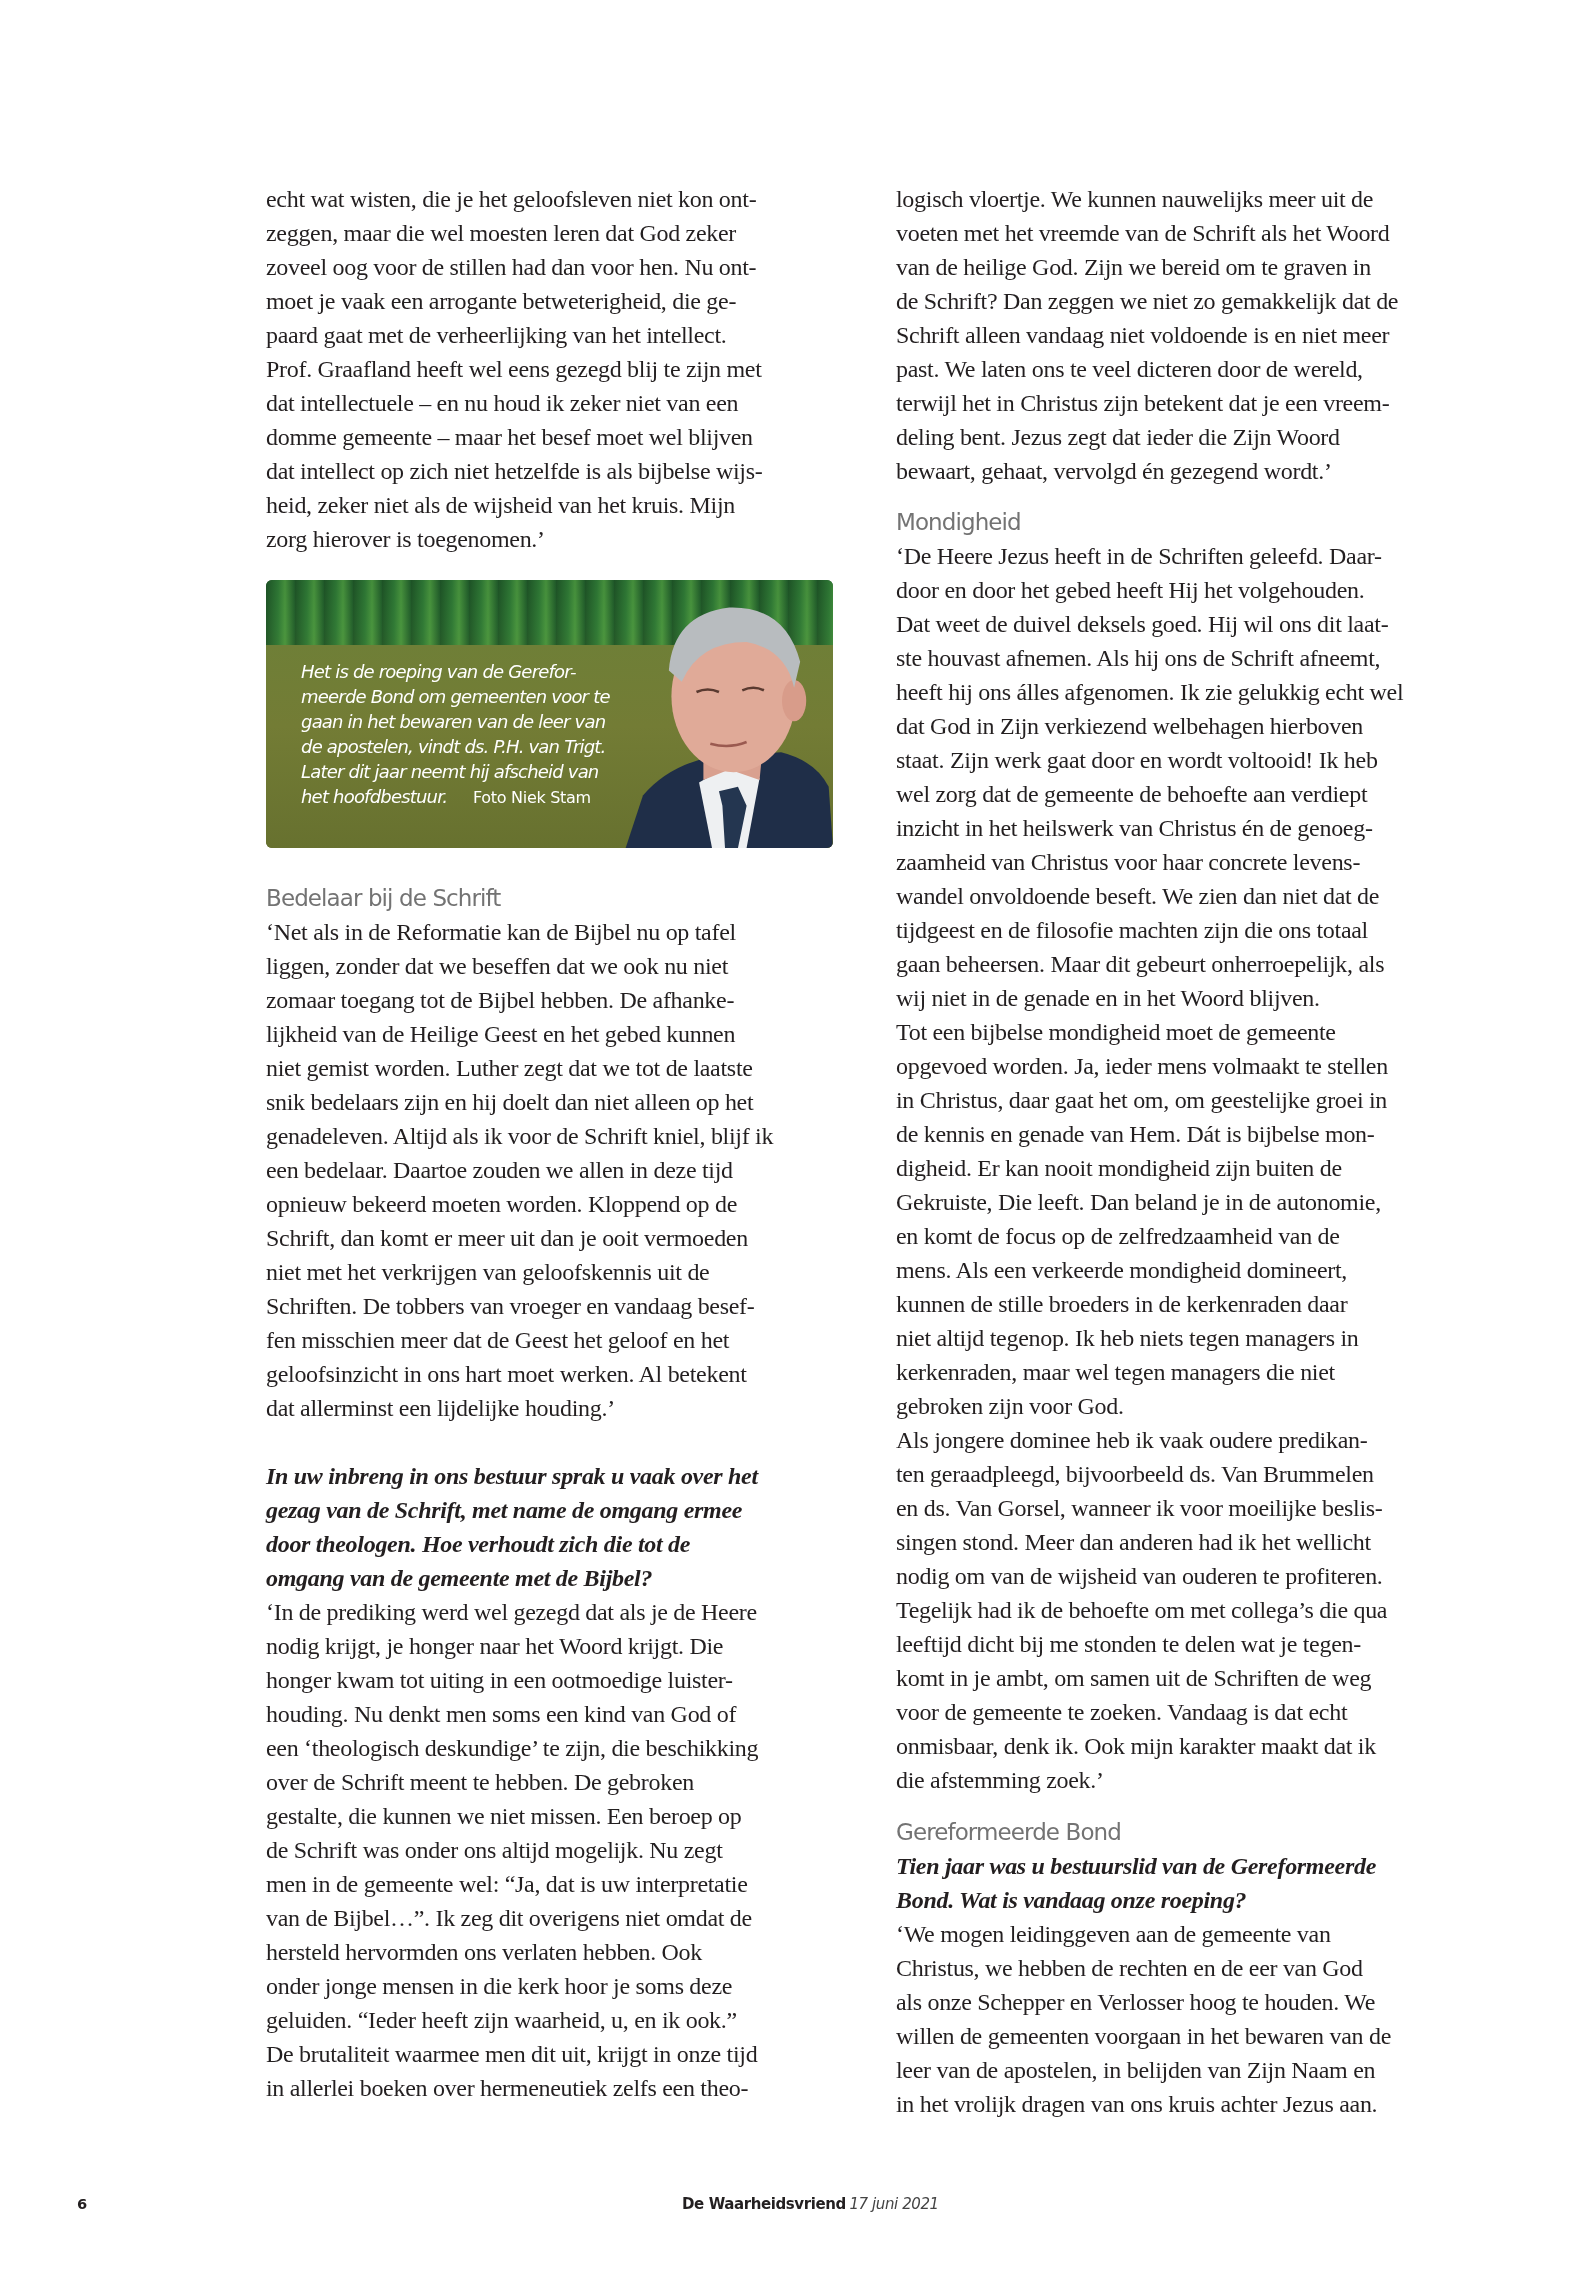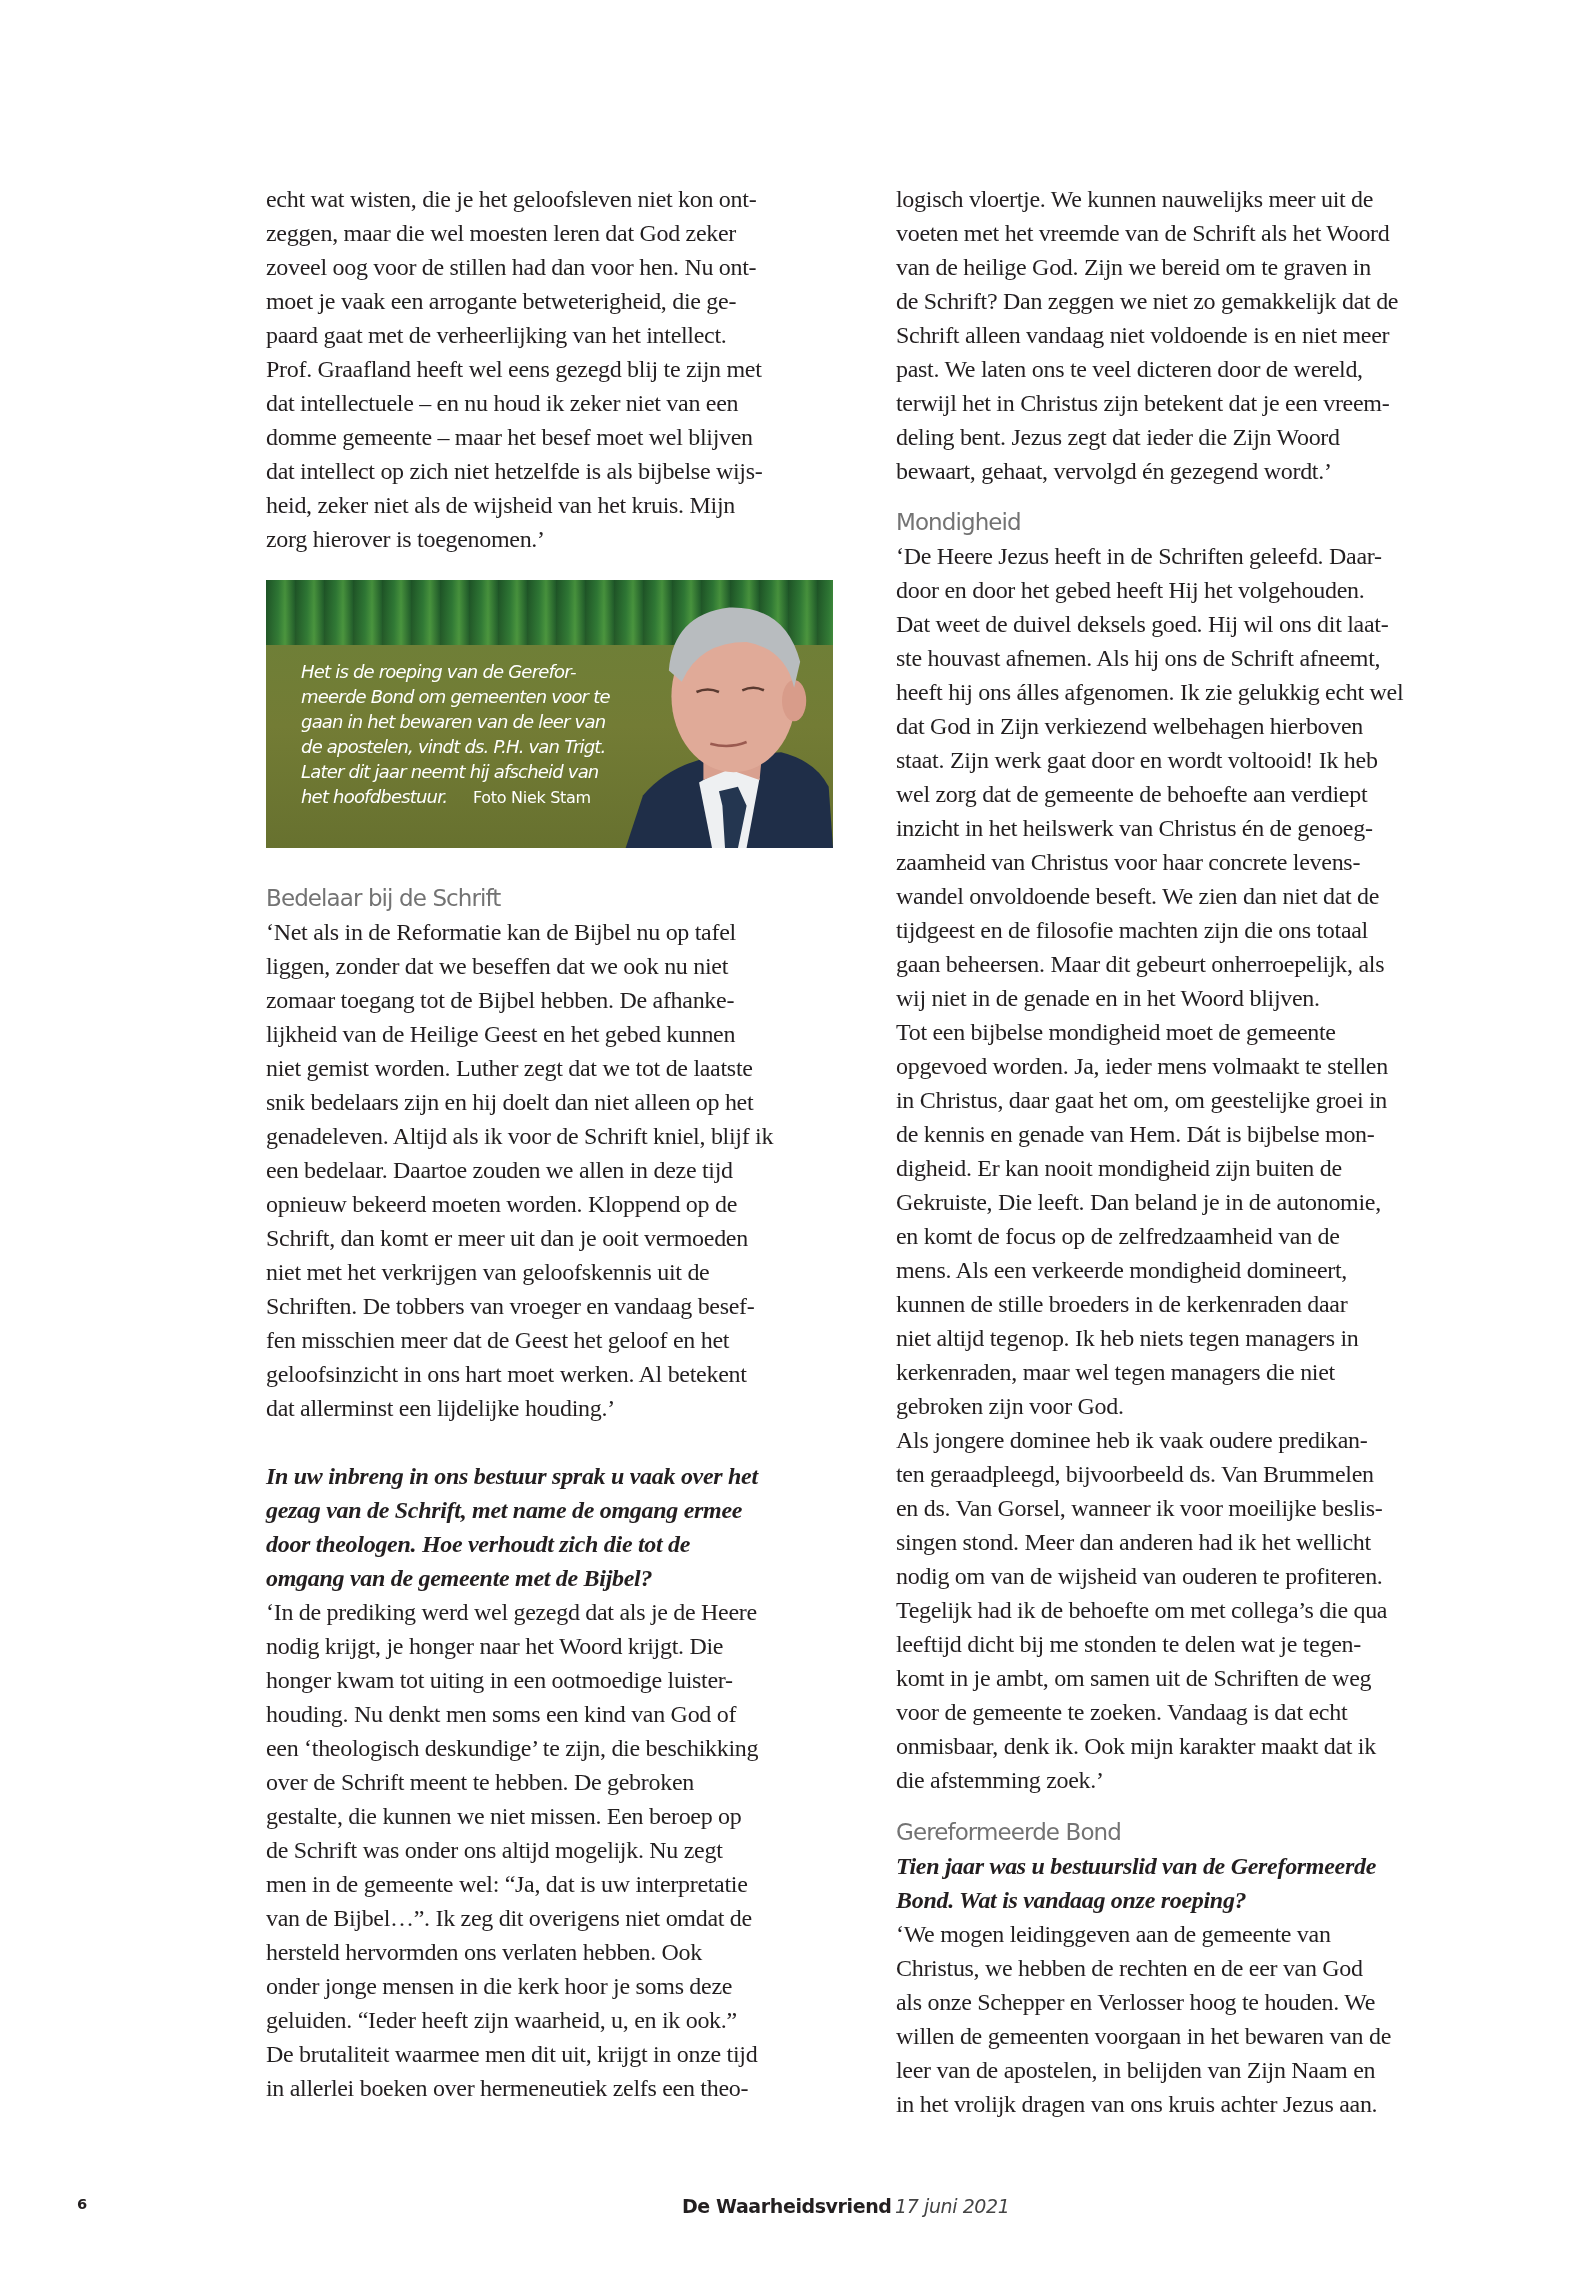--- a/index.html
+++ b/index.html
@@ -8,32 +8,32 @@
   .col { position: absolute; top: 182px; font-family: "Liberation Serif", "DejaVu Serif", serif; font-size: 24px; line-height: 34px; color: #231f20; letter-spacing: -0.3px; }
   .col-left { left: 266px; width: 570px; }
   .col-right { left: 880px; width: 574px; margin-left: 16px; }
   .line { display: block; white-space: nowrap; }
   .section-head { display: block; font-family: "DejaVu Sans", "Liberation Sans", sans-serif; color: #737373; font-size: 23px; line-height: 34px; letter-spacing: -0.9px; }
   .question { display: block; font-weight: bold; font-style: italic; white-space: nowrap; }
   .spacer { display: block; height: 34px; }
   .spacer-sm { display: block; height: 17.3px; }
 
   .photo { position: relative; width: 567px; height: 268px; margin-top: 24px; margin-bottom: 33px; overflow: hidden;
-    background: linear-gradient(180deg, #1c4a22 0%, #2f6a2c 10%, #3f7a34 18%, #5d7a2e 27%, #6b7b32 45%, #6c7631 70%, #5f6c2c 100%); }
+    background: linear-gradient(180deg, #1c4a22 0%, #2f6a2c 10%, #3f7a34 18%, #5d7a2e 27%, #6b7b32 45%, #6c7631 70%, #5f6c2c 100%); border-radius: 6px; }
   .photo-trees { position: absolute; left: 0; top: 0; right: 0; height: 65px;
     background: repeating-linear-gradient(90deg, #1d5226 0px, #2f7a36 12px, #4c9a40 19px, #1f5a2a 29px); opacity: 0.85; }
   .photo-water { position: absolute; left: 0; top: 65px; right: 0; bottom: 0;
     background: linear-gradient(180deg, #6f7f37 0%, #737c35 40%, #67712f 100%); }
   .portrait { position: absolute; right: 0; top: 0; width: 216px; height: 268px; }
   .caption { position: absolute; left: 35px; top: 79px; width: 345px; font-family: "DejaVu Sans", "Liberation Sans", sans-serif; font-style: italic; font-size: 18px; line-height: 25px; color: #ffffff; letter-spacing: -0.8px; }
   .caption .line { white-space: nowrap; }
   .credit { font-style: normal; font-size: 16px; letter-spacing: -0.3px; margin-left: 21px; }
 
   .footer-page { position: absolute; left: 77px; top: 2195px; font-family: "DejaVu Sans", "Liberation Sans", sans-serif; font-weight: bold; font-size: 14.7px; color: #231f20; }
-  .footer-title { position: absolute; left: 682px; top: 2195px; font-family: "DejaVu Sans", "Liberation Sans", sans-serif; font-size: 19px; color: #231f20; white-space: nowrap; letter-spacing: -0.4px; }
+  .footer-title { position: absolute; left: 682px; top: 2195px; font-family: "DejaVu Sans", "Liberation Sans", sans-serif; font-size: 15px; color: #231f20; white-space: nowrap; letter-spacing: -0.4px; }
   .footer-title .pub { font-weight: bold; }
   .footer-title .date { font-style: italic; font-weight: normal; color: #444; margin-left: 3.5px; }
 </style>
 </head>
 <body>
 
 <div class="page">
 
   <div class="col col-left">
     <div>

